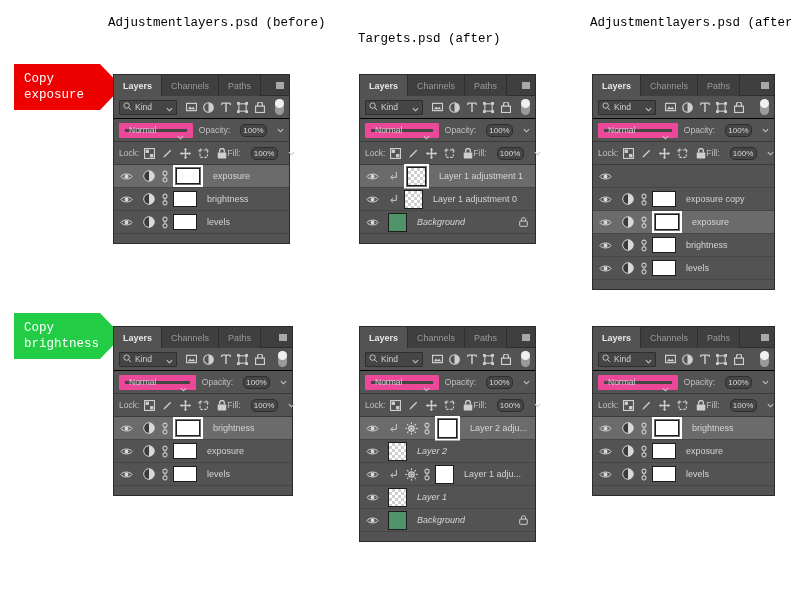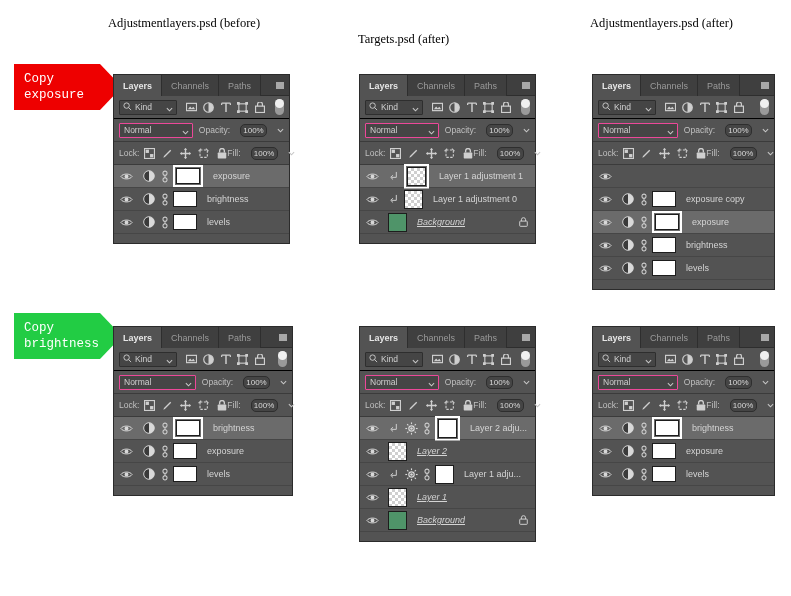--- a/index.html
+++ b/index.html
@@ -6,21 +6,21 @@
   body{
     width:791px;height:596px;
     background:#ffffff;
     font-family:"Liberation Sans",sans-serif;
     position:relative;
     overflow:hidden;
     -webkit-font-smoothing:antialiased;
   }
   .col-title{
     position:absolute;
-    font-family:Liberation Serif, serif;
+    font-family:Liberation Mono, monospace;
     font-size:12.5px;
     color:#000;
     white-space:nowrap;
     letter-spacing:0px;
   }
 
   
   .badge{
     position:absolute;
     height:46px;
@@ -117,21 +117,21 @@
   .toggleknob:after{
     content:"";position:absolute;left:0;top:0;width:9px;height:9px;border-radius:50%;
     background:#f0f0f0;
   }
 
   .blendbar{
     height:22px;display:flex;align-items:center;padding:0 5px;
     border-bottom:1px solid #3b3b3b;
   }
   .blendsel{
-    flex:1;height:15px;background:#454545;border:1px solid #ec4899;border-radius:1px;
+    flex:1;height:15px;background:#454545;border:6px solid #ec4899;border-radius:1px;
     display:flex;align-items:center;padding:0 4px;font-size:8.5px;color:#d0d0d0;
     box-sizing:border-box;position:relative;max-width:104px;
   }
   .blendsel .cv{position:absolute;right:3px;top:3px;}
   .opwrap{display:flex;align-items:center;margin-left:6px;gap:10px;}
   .oplabel{font-size:8.5px;color:#c0c0c0;white-space:nowrap;}
   .numfield{
     width:27px;height:13px;background:#454545;border:1px solid #2e2e2e;border-radius:5px;
     display:flex;align-items:center;justify-content:center;
     font-size:8px;color:#d8d8d8;box-sizing:border-box;
@@ -189,21 +189,21 @@
     border:2px solid #ffffff;
     box-sizing:border-box;
     clip-path:polygon(
       0 0,30% 0,30% 100%,0 100%,0 0,
       70% 0,100% 0,100% 100%,70% 100%,70% 0,
       0 0,100% 0,100% 22%,0 22%,
       0 78%,100% 78%,100% 100%,0 100%
     );
   }
   .lname{font-size:9px;color:#d4d4d4;margin-left:6px;white-space:nowrap;overflow:hidden;}
-  .lname.ital{font-style:italic;text-decoration:underline;}
+  .lname.ital{font-style:italic;}
   .locksm{margin-left:auto;margin-right:7px;display:flex;align-items:center;}
   .panelfoot{height:9px;background:#535353;}
 </style>
 </head>
 <body>
 
 <div id="titles">
     <div class="col-title" style="left: 108px; top: 16px;">Adjustmentlayers.psd (before)</div>
     <div class="col-title" style="left: 358px; top: 32px;">Targets.psd (after)</div>
     <div class="col-title" style="left: 590px; top: 16px;">Adjustmentlayers.psd (after)</div>

